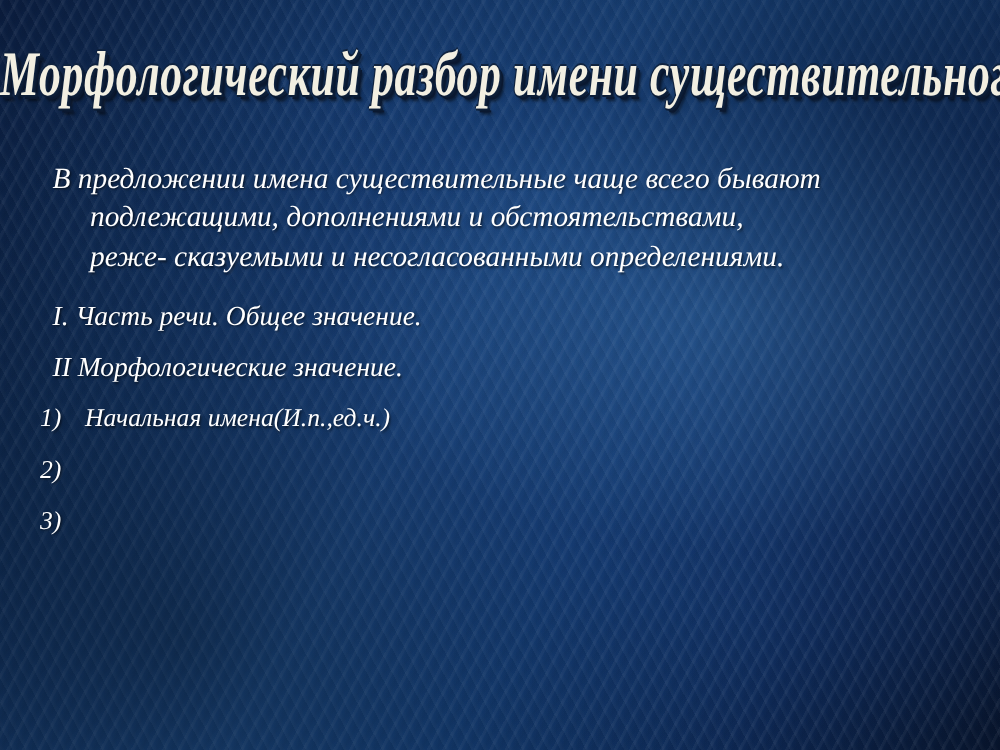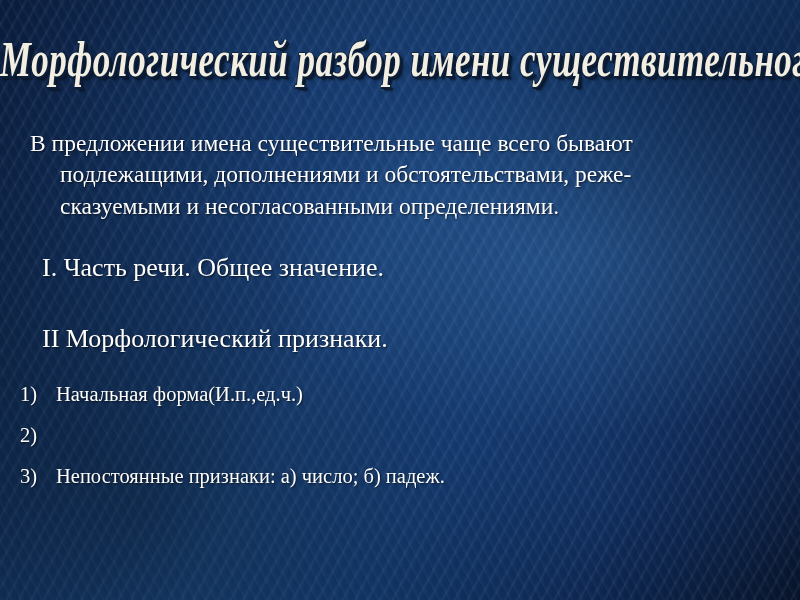--- a/index.html
+++ b/index.html
@@ -75,44 +75,45 @@
       -1px 0 0 #10233f,
       0 -1px 0 #10233f,
       0 1px 0 #0c1d36,
       4px 3px 2px rgba(0,0,0,0.55);
     white-space: nowrap;
   }
 
   
   .body-block {
     position: absolute;
-    left: 4px;
+    left: 16px;
     top: 128px;
     width: 668px;
     padding: 0 26px 0 12px;
     box-sizing: border-box;
     color: #ffffff;
+    font-style: italic;
   }
 
   .para {
     font-size: 23.5px;
     line-height: 1.33;
     margin: 0 0 4px 0;
     text-indent: 0;
     padding-left: 44px;
     text-shadow: 1px 1px 2px rgba(0,0,0,0.6);
   }
   .para .lead {
     margin-left: -30px;
   }
 
   .line {
-    font-size: 26px;
+    font-size: 22px;
     line-height: 1.35;
-    margin: 12px;
+    margin: 0;
     padding: 4px 0 4px 14px;
     text-shadow: 1px 1px 2px rgba(0,0,0,0.6);
   }
   .line.tight { padding-top: 2px; padding-bottom: 2px; }
 
   .num-item {
     display: flex;
     align-items: flex-start;
     font-size: 20.5px;
     line-height: 1.32;
@@ -149,40 +150,39 @@
       <p class="para">
         <span class="lead">В предложении имена существительные чаще всего бывают подлежащими, дополнениями и обстоятельствами, реже- сказуемыми и несогласованными определениями.</span>
       </p>
 
       <div class="spacer-sm"></div>
 
       <p class="line">I. Часть речи. Общее значение.</p>
 
       <div class="spacer-xs"></div>
 
-      <p class="line">II Морфологический признаки.</p>
+      <p class="line">II Морфологические значение.</p>
 
       <div class="spacer-xs"></div>
 
       <div class="num-item">
         <span class="marker">1)</span>
-        <span class="txt">Начальная форма(И.п.,ед.ч.)</span>
+        <span class="txt">Начальная имена(И.п.,ед.ч.)</span>
       </div>
 
       <div class="spacer-xs"></div>
 
       <div class="num-item">
         <span class="marker">2)</span>
       </div>
 
       <div class="spacer-xs"></div>
 
       <div class="num-item">
         <span class="marker">3)</span>
-        <span class="txt">Непостоянные признаки: а) число; б) падеж.</span>
       </div>
 
       <div class="spacer-xs"></div>
 
 
     </div>
 
   </div>
 </div>
 

